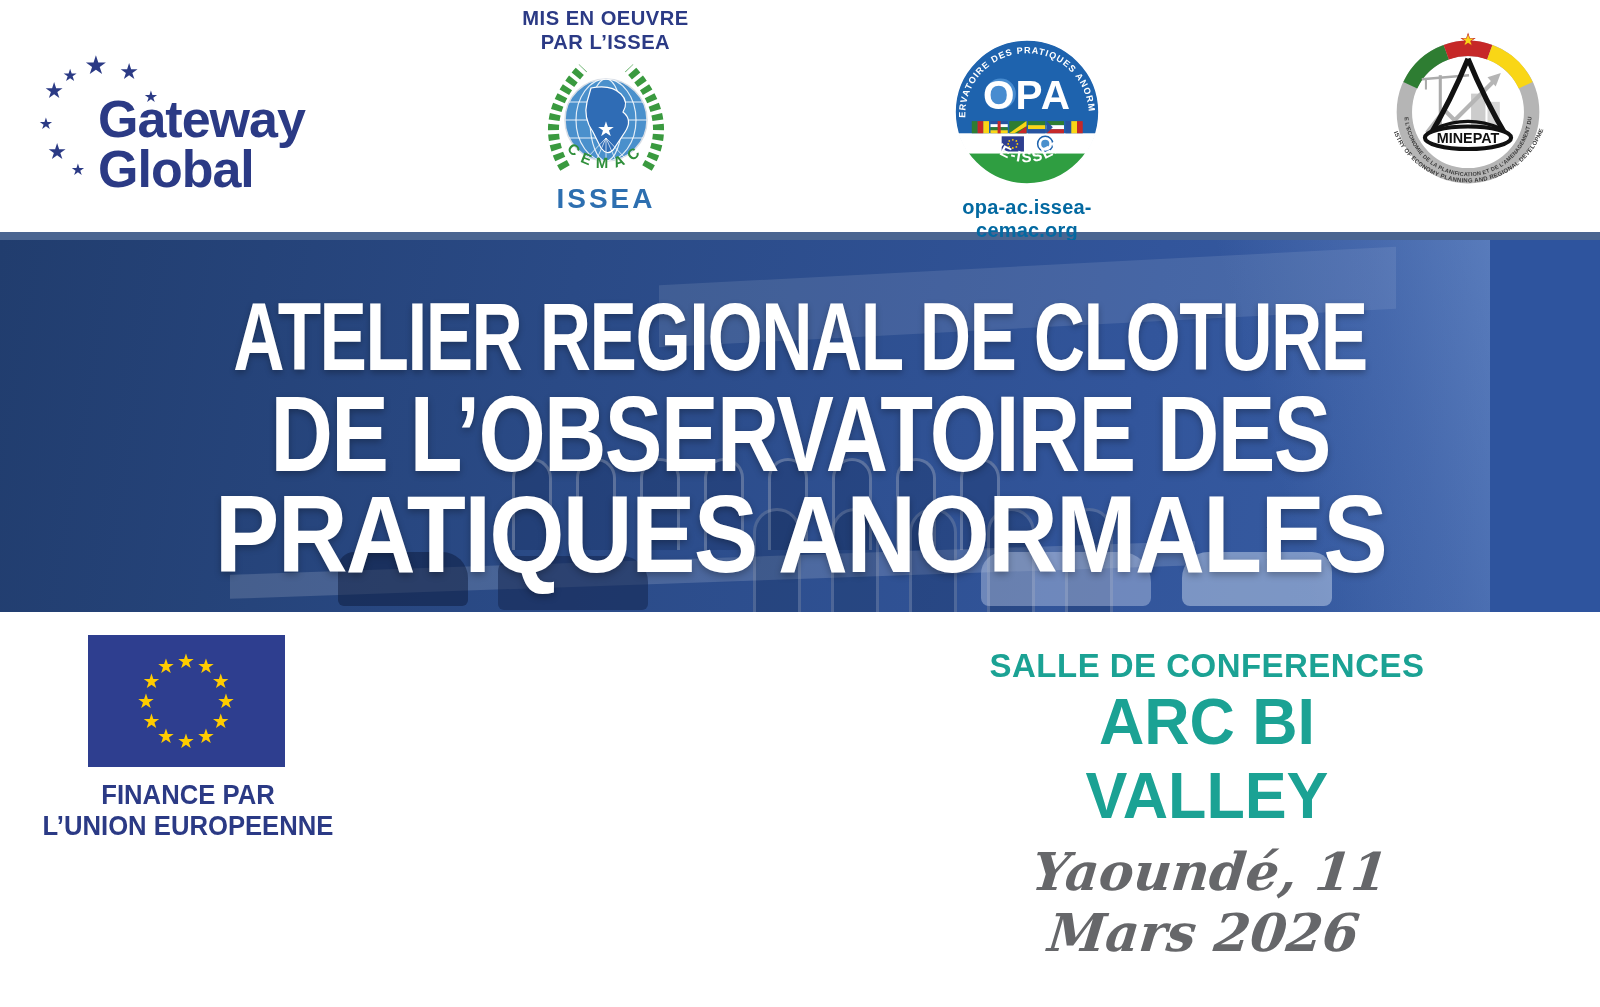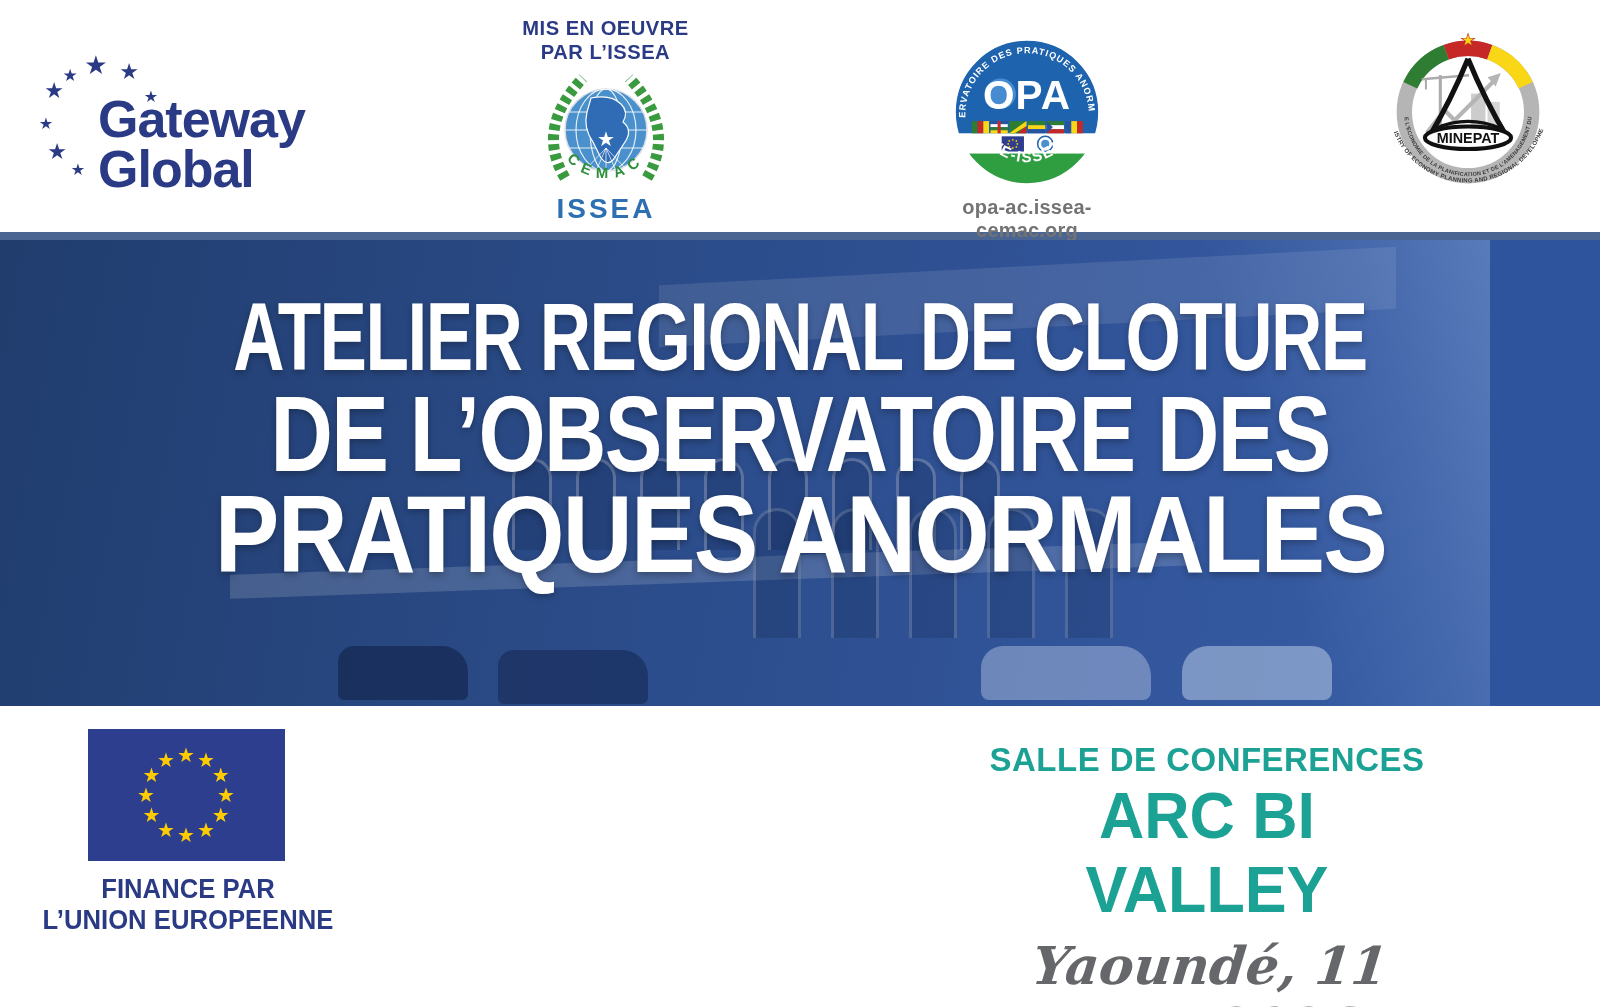--- a/index.html
+++ b/index.html
@@ -12,42 +12,42 @@
   
   .top { position:relative; height:232px; background:#ffffff; }
 
   
   .gg-logo { position:absolute; left:40px; top:48px; width:280px; height:160px; }
   .gg-star { position:absolute; color:#2b3a85; transform:translate(-50%,-50%); line-height:1; }
   .gg-text { position:absolute; left:58px; top:46px; color:#2b3a85; font-weight:bold;
              font-size:52px; line-height:50px; letter-spacing:-1px; }
 
   
-  .issea-block { position:absolute; left:498px; top:16px; width:215px; text-align:center; }
+  .issea-block { position:absolute; left:498px; top:6px; width:215px; text-align:center; }
   .issea-caption { color:#2b3a85; font-weight:bold; font-size:21px; line-height:24px; letter-spacing:.5px;
                    transform:scaleX(.96); }
   .issea-block svg { display:block; margin:2px auto 0; }
 
   
   .opa-block { position:absolute; left:912px; top:36px; width:230px; text-align:center; }
   .opa-block svg { display:block; margin:0 auto; }
-  .opa-url { margin-top:8px; color:#737373; font-weight:bold; font-size:20px; letter-spacing:.2px; }
+  .opa-url { margin-top:8px; color:#0369a1; font-weight:bold; font-size:20px; letter-spacing:.2px; }
 
   
   .minepat-block { position:absolute; left:1378px; top:30px; width:180px; }
 
   
   .divider { height:8px; background:#4a6591; }
   .patronage { height:107px; background:#0f9245; display:flex; flex-direction:column;
                justify-content:center; align-items:center; }
   .patronage .pl { color:#ffffff; font-weight:800; font-size:41px; line-height:49px;
                    letter-spacing:.5px; transform:scaleX(.9); white-space:nowrap; }
 
   
-  .hero { position:relative; height:466px; overflow:hidden;
+  .hero { position:relative; height:372px; overflow:hidden;
           background:linear-gradient(100deg,#213d6e 0%,#2a4a86 35%,#32559b 70%,#3a60a6 100%); }
   .hero-photo { position:absolute; left:150px; right:110px; top:0; bottom:0; }
   .slab1 { position:absolute; top:26px; left:38%; width:55%; height:62px;
            background:rgba(255,255,255,.10); transform:skewY(-3deg); }
   .arch-row { position:absolute; display:flex; }
   .arch-row-1 { top:218px; left:27%; gap:24px; }
   .arch-row-1 .arch { width:40px; height:92px; border:3px solid rgba(255,255,255,.25); border-bottom:none;
                       border-radius:20px 20px 0 0; background:rgba(12,32,74,.22); }
   .balcony { position:absolute; top:318px; left:6%; width:72%; height:24px;
              background:rgba(255,255,255,.15); transform:skewY(-2deg); }

